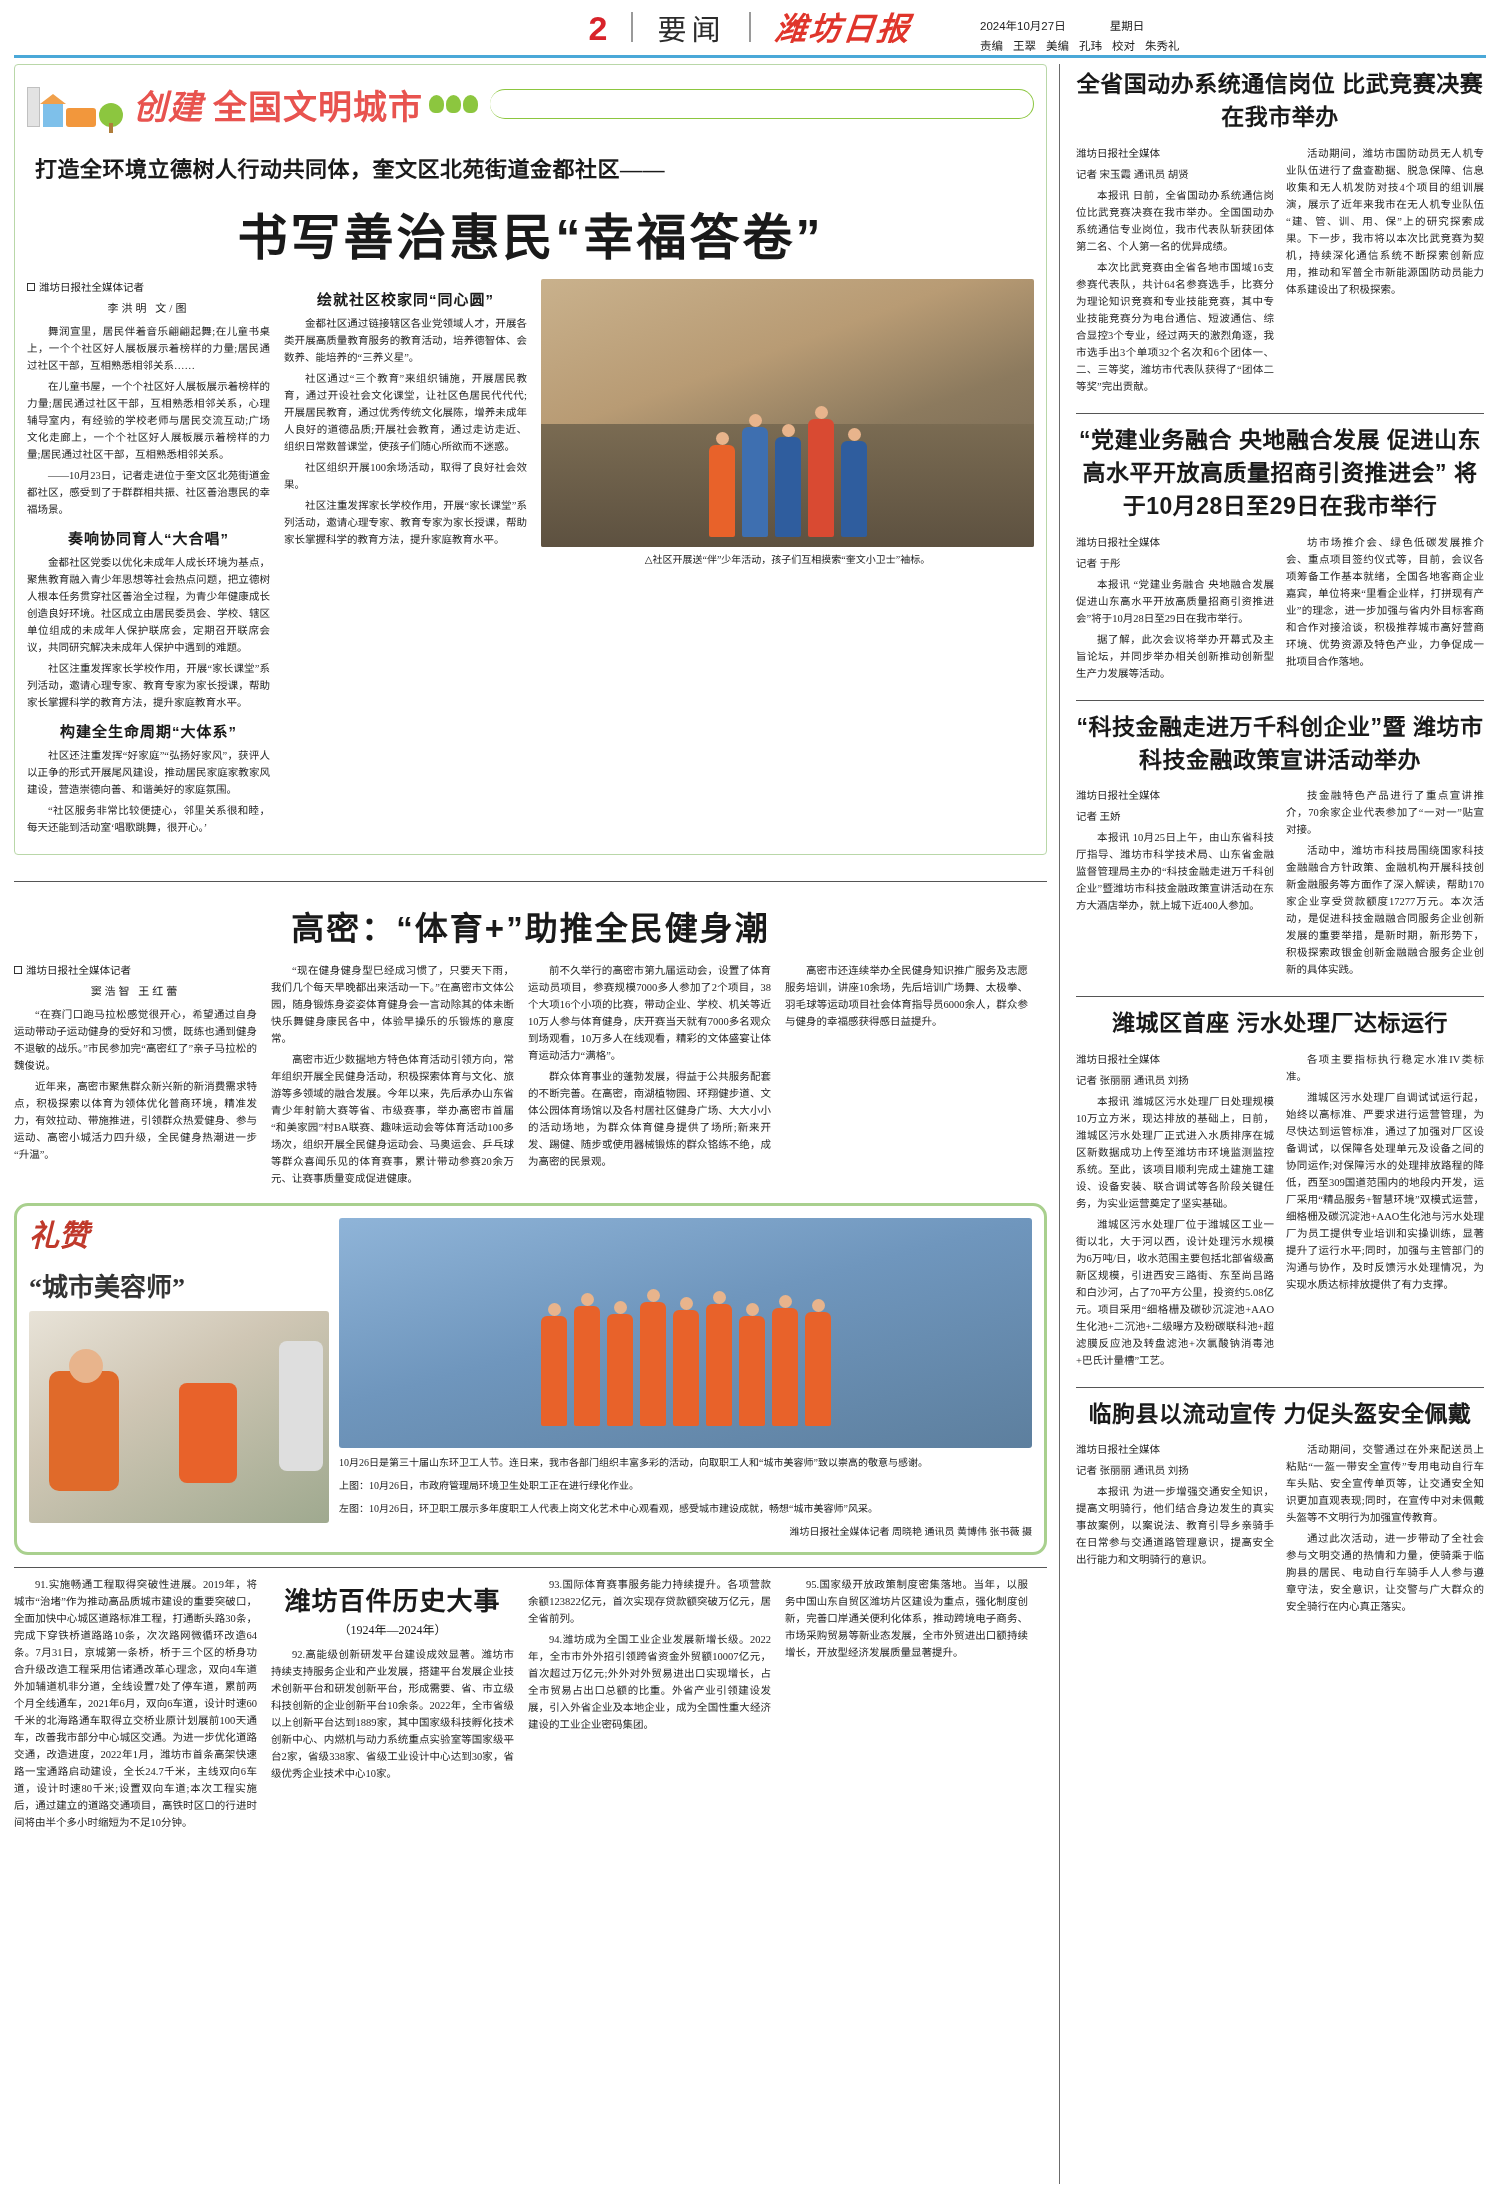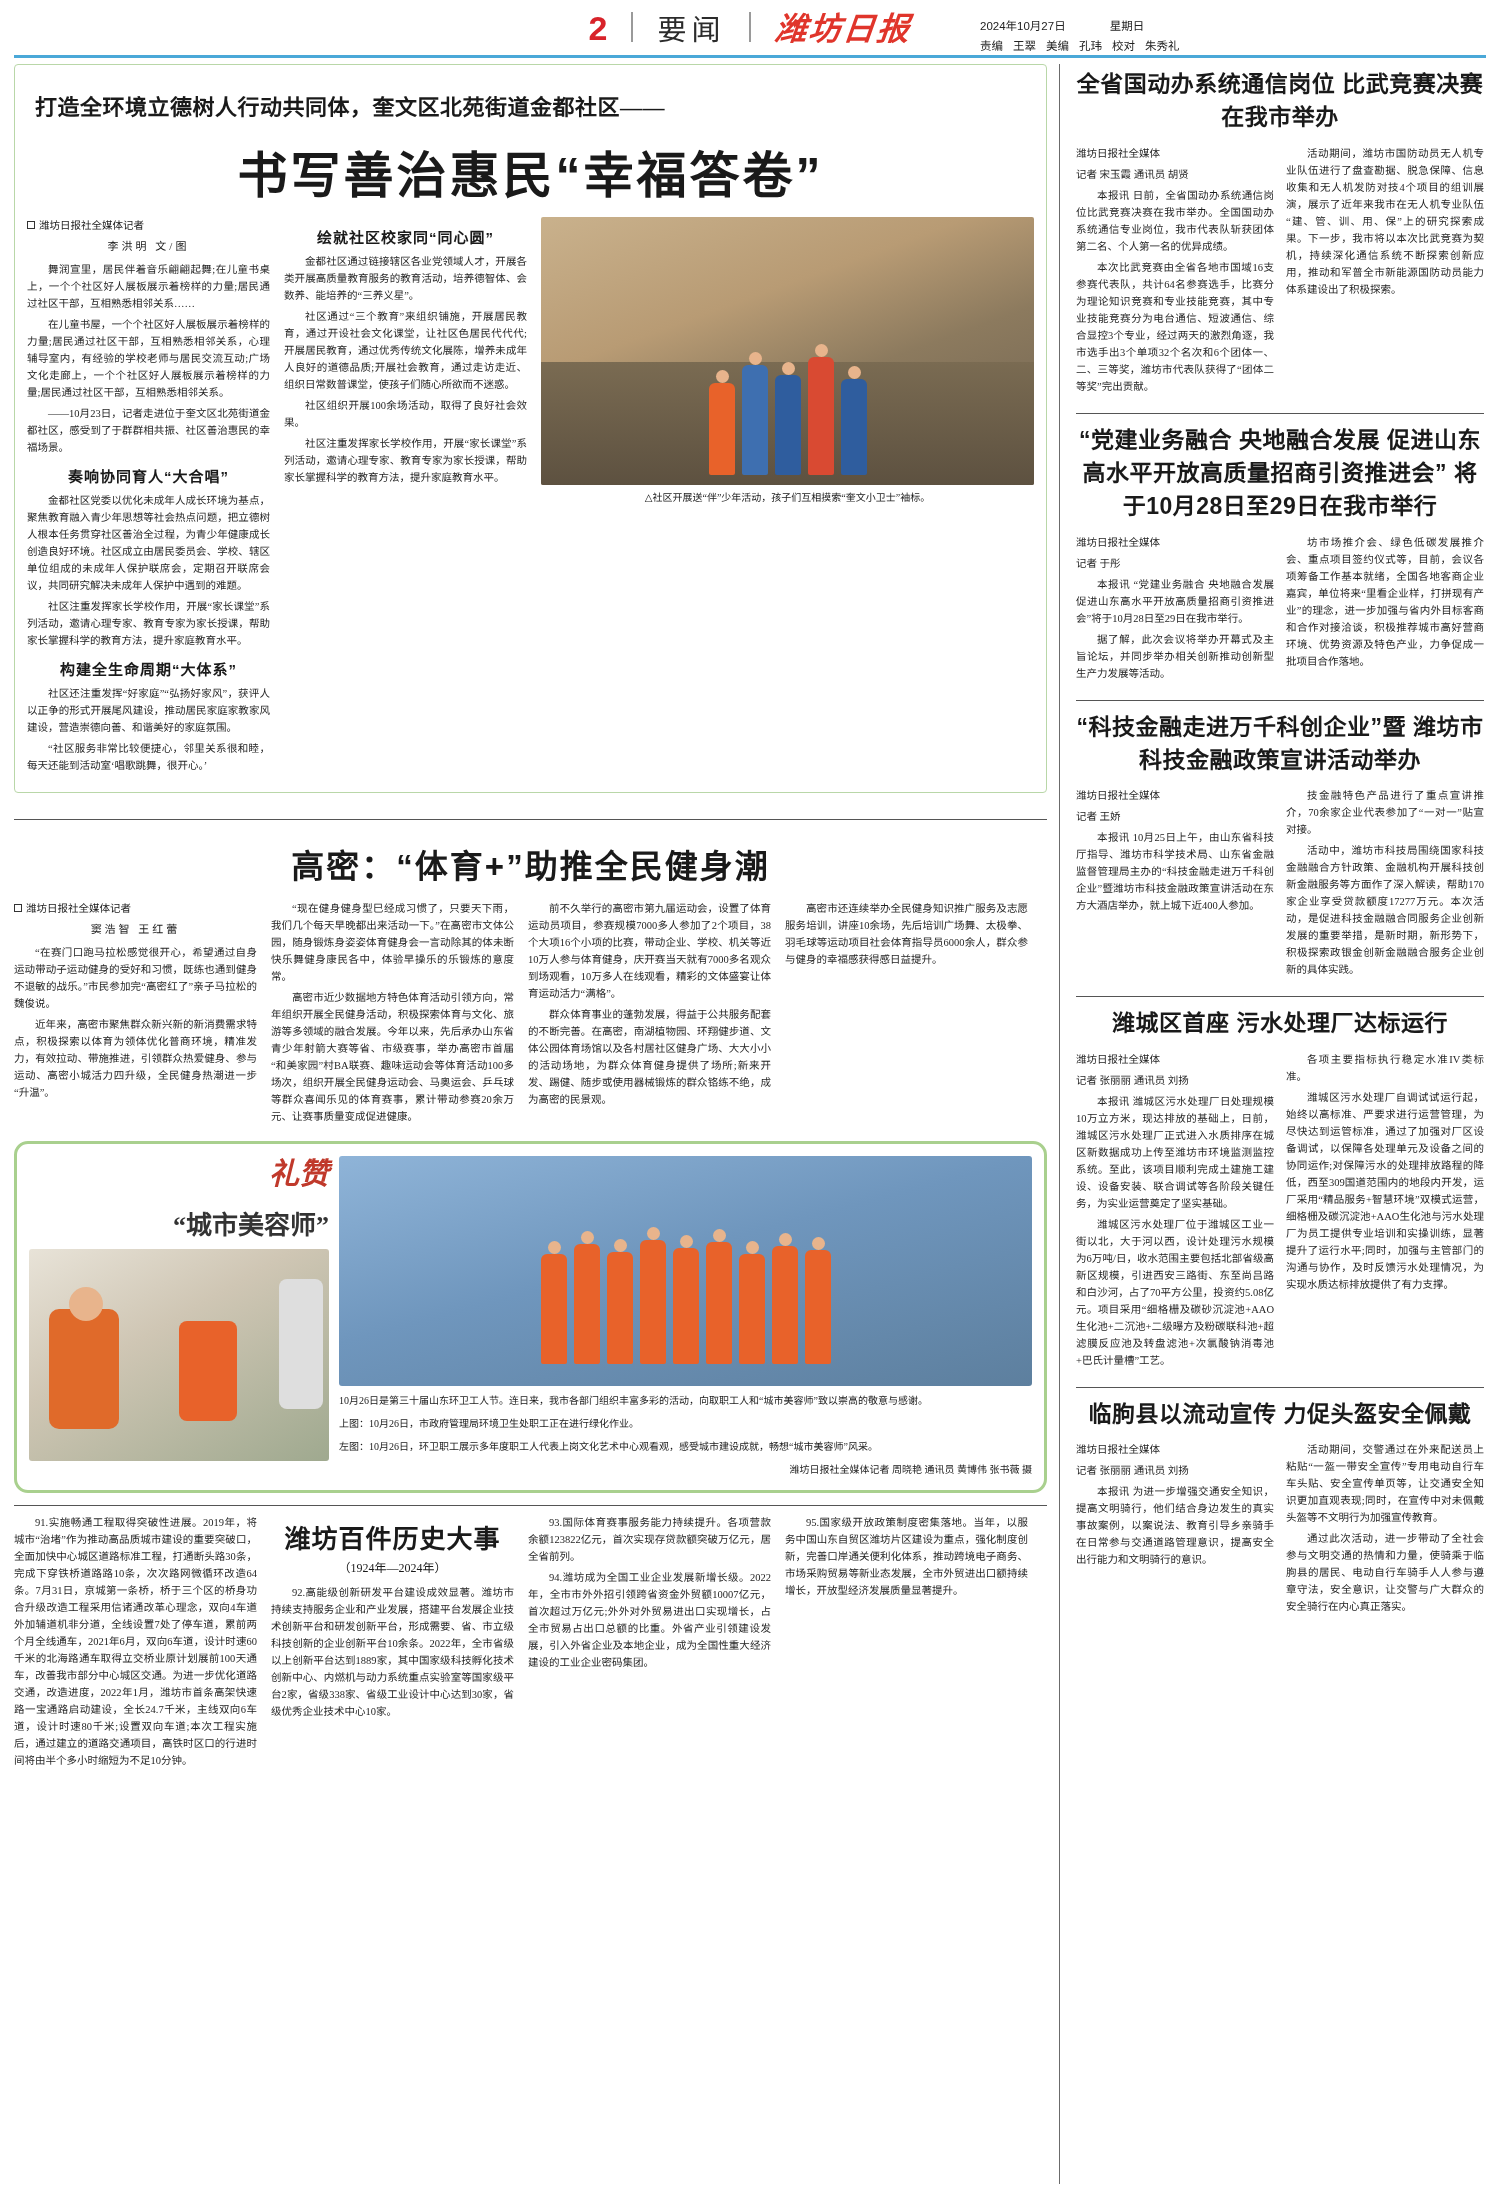--- a/index.html
+++ b/index.html
@@ -88,21 +88,21 @@
   .gm-title { font-size:33px; font-weight:bold; text-align:center; letter-spacing:2px;
               margin:10px 0 12px; font-family:"Liberation Sans", sans-serif; }
   .gm-body { display:flex; gap:14px; }
   .gm-col { width:243px; }
 
   
   .green-feature { margin-top:12px; position:relative; border:3px solid #a9d08e;
        border-radius:14px; padding:12px; background:#ffffff; }
   .gf-inner { display:flex; gap:10px; }
   .gf-left { width:300px; }
-  .gf-badge { font-size:30px; font-weight:bold; color:#c0392b; text-align:right;
+  .gf-badge { font-size:30px; font-weight:bold; color:#c0392b; text-align:left;
               font-family:"Liberation Serif",serif; font-style:italic; line-height:1.2;}
   .gf-badge small { display:block; font-size:26px; color:#333; font-style:normal; margin-top:18px;}
   .gf-photo1 { width:100%; height:212px; margin-top:8px; border-radius:3px;
      background:linear-gradient(150deg,#e8e3d8 0%,#cfc6b4 40%,#9fa98f 100%); position:relative; overflow:hidden;}
   .gf-right { flex:1; }
   .gf-photo2 { width:100%; height:230px; border-radius:3px;
      background:linear-gradient(165deg,#8fb4d8 0%,#6f96bd 45%,#5d7f9e 100%); position:relative; overflow:hidden;}
   .gf-cap { font-size:10px; line-height:1.6; margin-top:7px; text-align:justify; }
 
   
@@ -158,20 +158,36 @@
       </div>
     </div>
   </div>
 
   <div class="body-grid">
 
     <div class="col-left">
 
       <div class="feature-box">
 
+        <div class="banner">
+          <div class="banner-art">
+            <span class="b-tower"></span>
+            <span class="b-house"></span>
+            <span class="b-bus"></span>
+            <span class="b-tree"></span>
+          </div>
+          <span class="banner-text bt-red">创建</span>
+          <span class="banner-text bt-grad2">全国文明城市</span>
+          <span class="banner-trees">
+              <i></i>
+              <i></i>
+              <i></i>
+            </span>
+          <span class="banner-pill"></span>
+        </div>
 
         <div class="feat-sub">打造全环境立德树人行动共同体，奎文区北苑街道金都社区——</div>
         <div class="feat-title">书写善治惠民“幸福答卷”</div>
 
         <div class="feat-body">
           <div class="fcol">
             <div class="byline-line">
               <span class="sq"></span>
               <span style="font-size:10.5px">潍坊日报社全媒体记者</span>
             </div>

